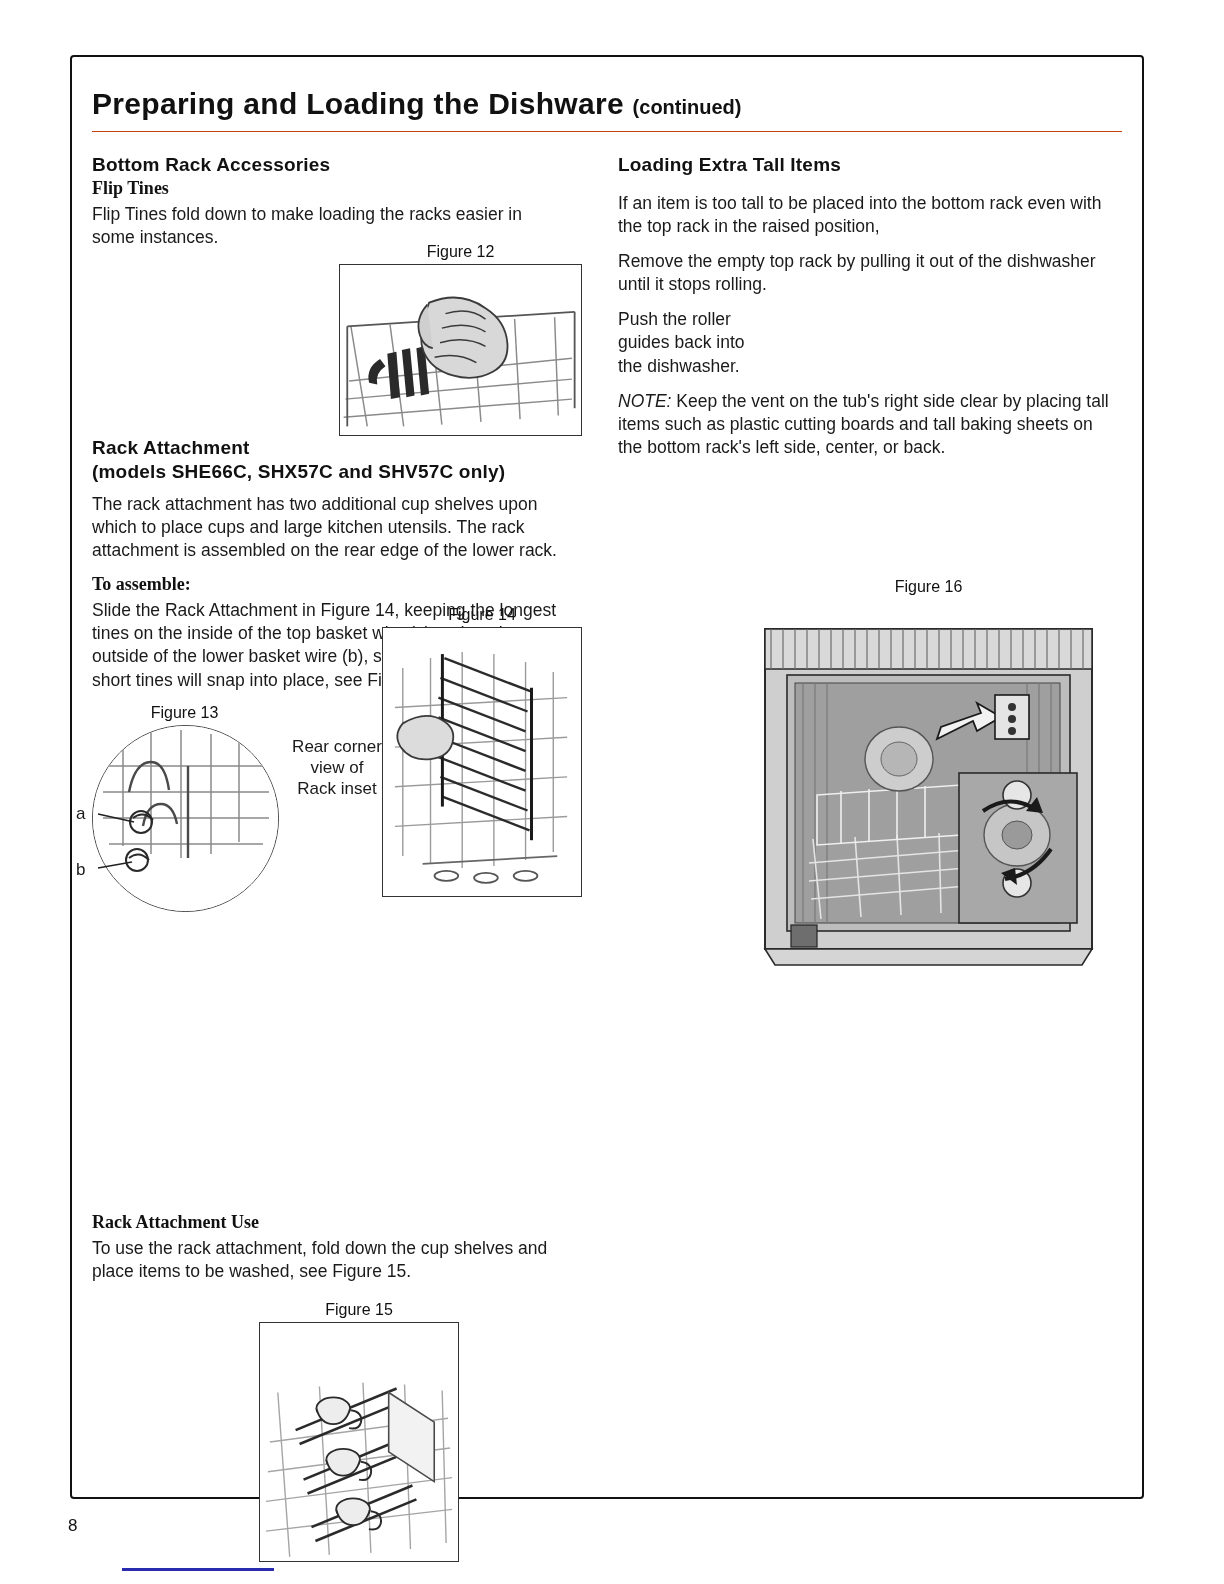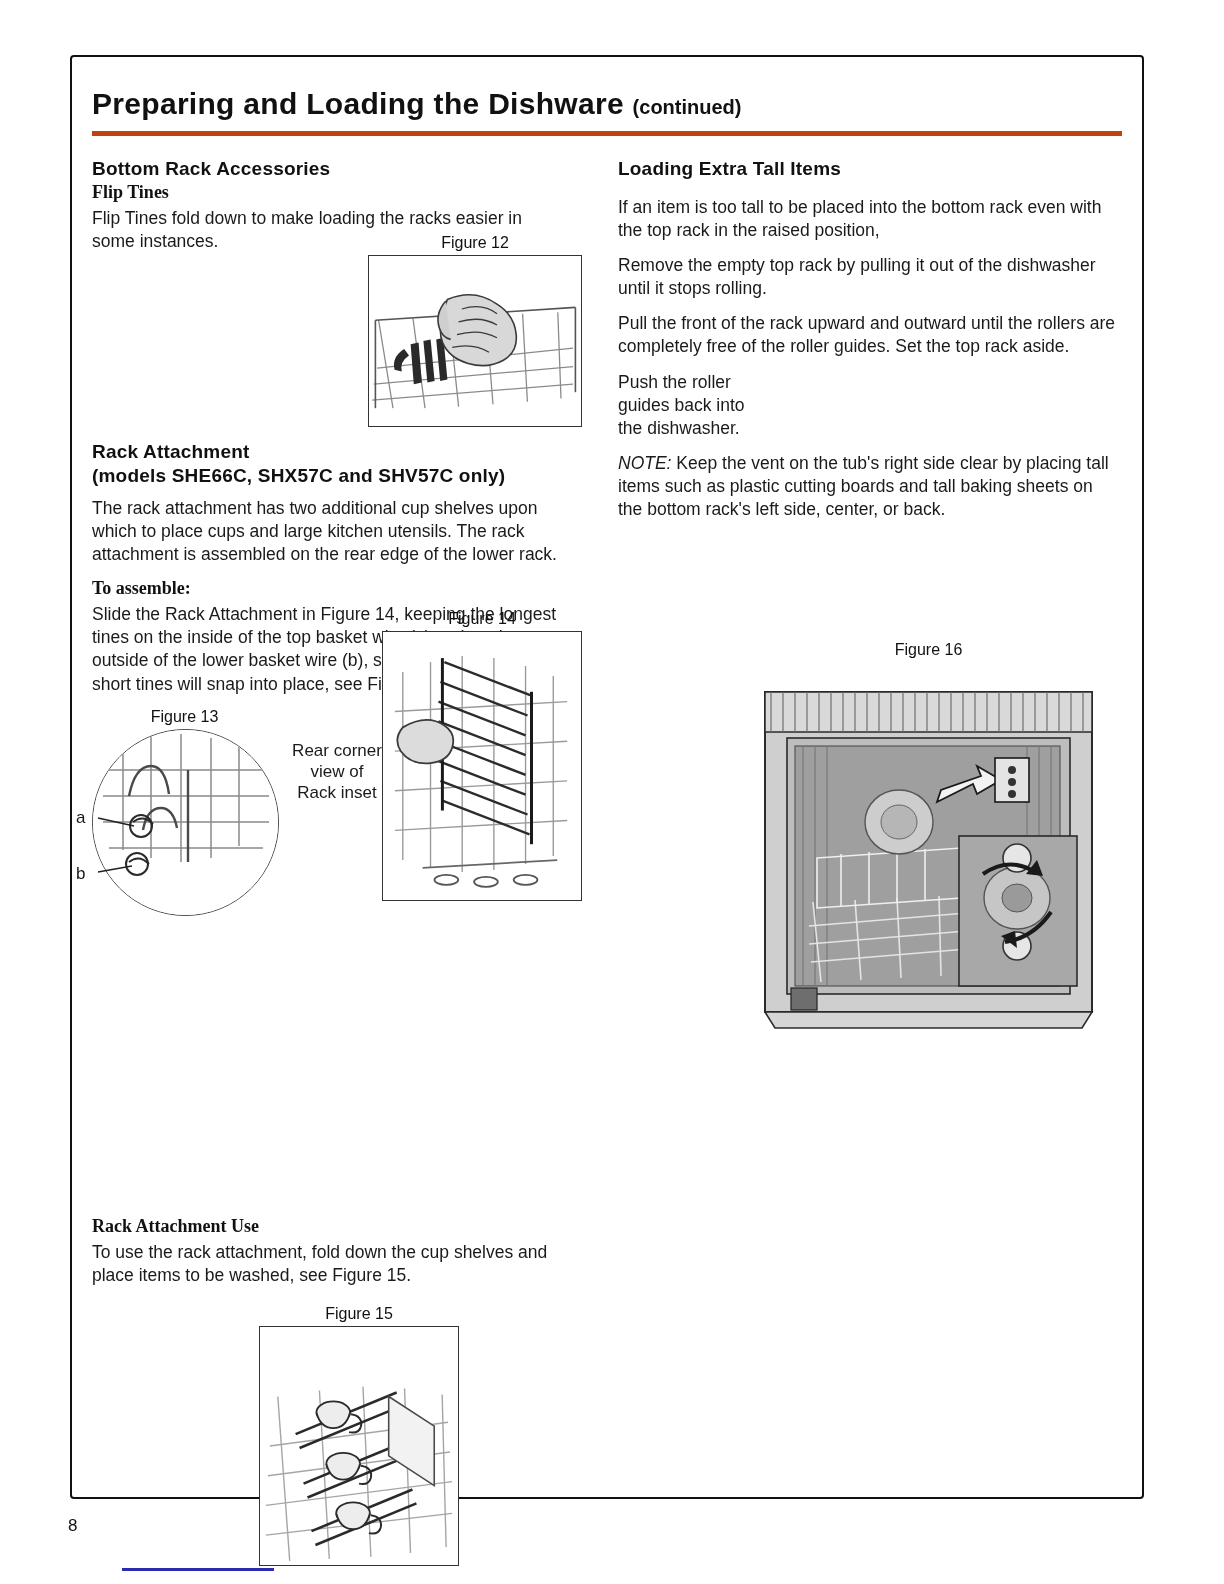--- a/index.html
+++ b/index.html
@@ -31,21 +31,21 @@
     top: 12px;
     right: 20px;
     bottom: 10px;
   }
   h1.title {
     font-size: 30px;
     font-weight: bold;
     letter-spacing: 0.3px;
     margin: 18px 0 4px 0;
     padding: 0 0 10px 0;
-    border-bottom: 5px solid #c2410c;
+    border-bottom: 1px solid #c2410c;
     color: #111;
   }
   h1.title .cont {
     font-size: 20px;
     font-weight: bold;
     letter-spacing: 0;
   }
   .columns {
     position: relative;
     margin-top: 22px;
@@ -94,22 +94,22 @@
   .flip-wrap {
     position: relative;
     min-height: 200px;
   }
   .flip-text {
     width: 190px;
   }
   .fig12 {
     position: absolute;
     right: 0;
-    top: 27px;
-    width: 214px;
+    top: 40px;
+    width: 243px;
   }
   .fig12 .figbox { height: 172px; }
 
   
   .fig13 {
     position: relative;
     width: 330px;
     margin-top: 6px;
   }
   .circle-fig {
@@ -390,21 +390,20 @@
         </div>
 
       </div>
 
       <div class="col-right">
 
         <h2 style="margin-bottom:16px;">Loading Extra Tall Items</h2>
 
         <p>If an item is too tall to be placed into the bottom rack even with the top rack in the raised position,</p>
         <p>Remove the empty top rack by pulling it out of the dishwasher until it stops rolling.</p>
-        <p>Pull the front of the rack upward and outward until the rollers are completely free of the roller guides. Set the top rack aside.</p>
 
         <div class="push-block">
           <div class="right-narrow">
             <p>Push the roller guides back into the dishwasher.</p>
           </div>
 
           <div class="fig16">
             <div class="figcaption">Figure 16</div>
             <div class="figbox" style="border:none;">
               <svg viewBox="0 0 355 390" width="100%" height="100%">

